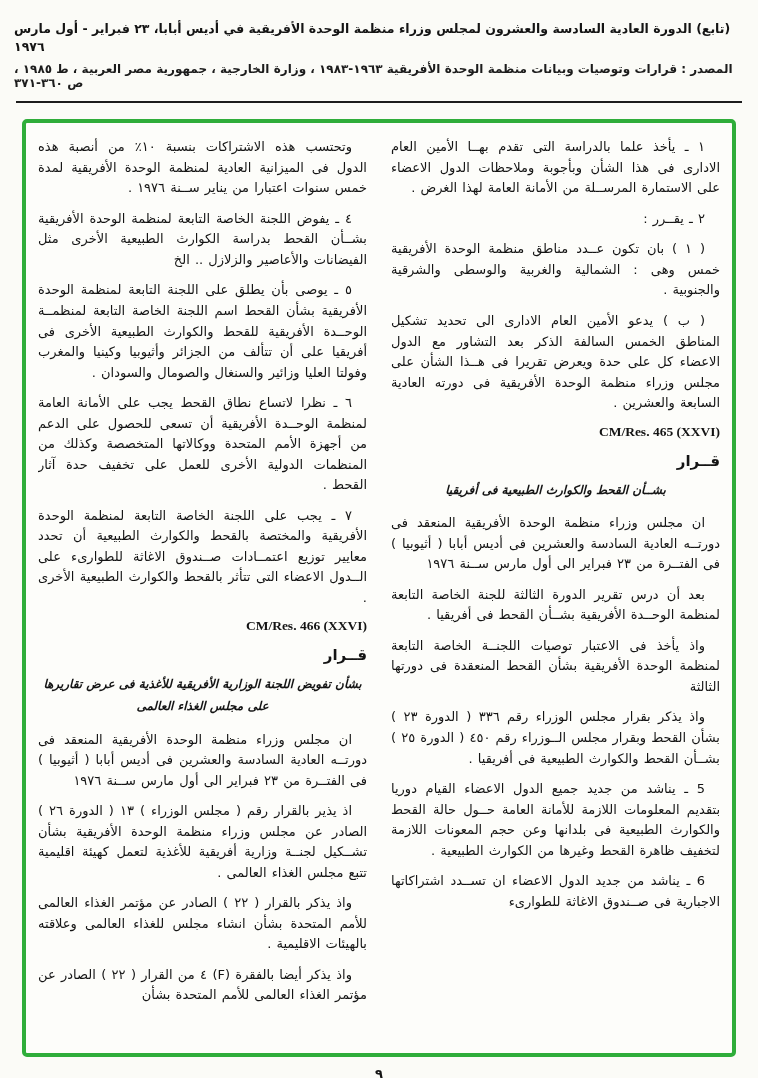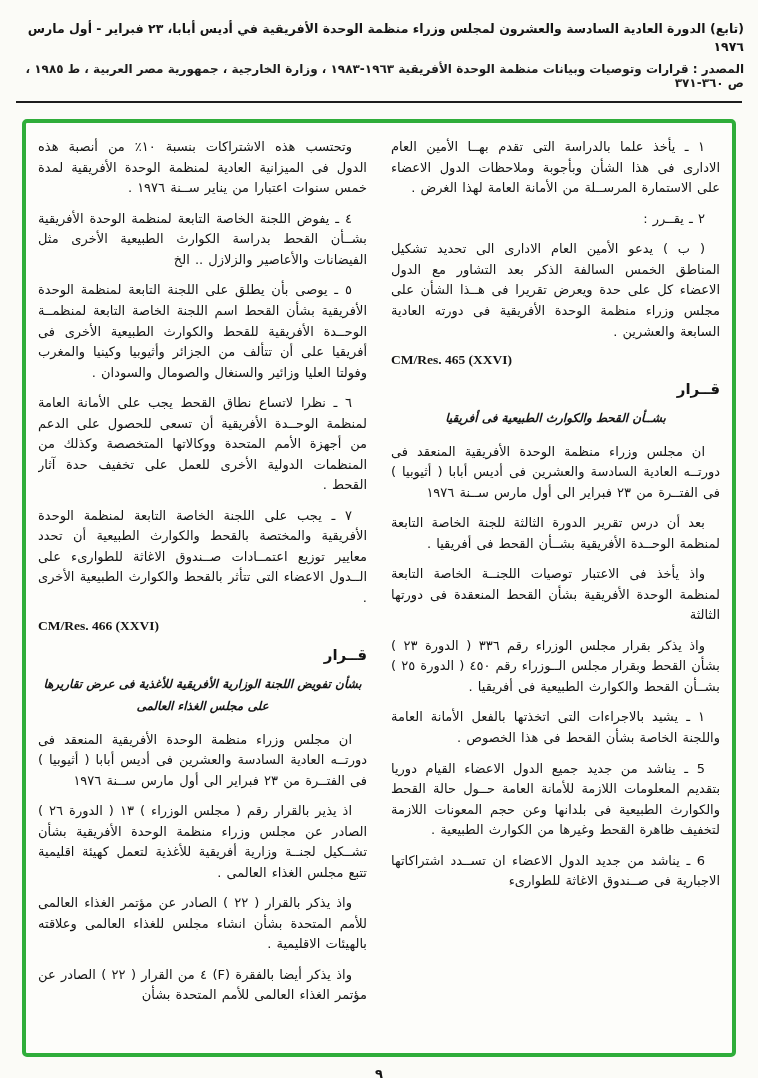--- a/index.html
+++ b/index.html
@@ -8,21 +8,21 @@
     background: #fbfbf7;
     font-family: "DejaVu Sans", sans-serif;
     color: #141414;
     overflow: hidden;
   }
   .page { width: 758px; height: 1078px; position: relative; }
 
   
   .header {
     direction: rtl;
-    text-align: right;
+    text-align: left;
     padding: 20px 14px 4px;
   }
   .header-line1 {
     font-weight: bold;
     font-size: 12.5px;
     line-height: 1.45;
   }
   .header-line2 {
     font-weight: bold;
     font-size: 12px;
@@ -62,21 +62,21 @@
   
   .para {
     font-size: 13px;
     line-height: 1.58;
     margin: 0 0 10px;
     text-indent: 15px;
     word-spacing: 1px;
   }
   .res-label {
     direction: ltr;
-    text-align: left;
+    text-align: right;
     font-family: "Liberation Serif", serif;
     font-weight: bold;
     font-size: 13.5px;
     margin: 3px 0 12px;
   }
   .res-title {
     text-align: right;
     font-weight: bold;
     font-size: 15px;
     letter-spacing: 2px;
@@ -109,29 +109,29 @@
     <div class="header-line2">المصدر : قرارات وتوصيات وبيانات منظمة الوحدة الأفريقية ١٩٦٣-١٩٨٣ ، وزارة الخارجية ، جمهورية مصر العربية ، ط ١٩٨٥ ، ص ٣٦٠-٣٧١</div>
   </header>
   <div class="rule"></div>
 
   <main class="content-box" style="border-color: rgb(47, 173, 58);">
     <div class="columns">
 
       <section class="col">
         <p class="para">١ ـ يأخذ علما بالدراسة التى تقدم بهــا الأمين العام الادارى فى هذا الشأن وبأجوبة وملاحظات الدول الاعضاء على الاستمارة المرســلة من الأمانة العامة لهذا الغرض .</p>
         <p class="para">٢ ـ يقــرر :</p>
+        <p class="para">( ١ ) بان تكون عــدد مناطق منظمة الوحدة الأفريقية خمس وهى : الشمالية والغربية والوسطى والشرقية والجنوبية .</p>
         <p class="para">( ب ) يدعو الأمين العام الادارى الى تحديد تشكيل المناطق الخمس السالفة الذكر بعد التشاور مع الدول الاعضاء كل على حدة ويعرض تقريرا فى هــذا الشأن على مجلس وزراء منظمة الوحدة الأفريقية فى دورته العادية السابعة والعشرين .</p>
         <div class="res-label">CM/Res. 465 (XXVI)</div>
         <div class="res-title">قــرار</div>
         <div class="res-subtitle">بشــأن القحط والكوارث الطبيعية فى أفريقيا</div>
         <p class="para">ان مجلس وزراء منظمة الوحدة الأفريقية المنعقد فى دورتــه العادية السادسة والعشرين فى أديس أبابا ( أثيوبيا ) فى الفتــرة من ٢٣ فبراير الى أول مارس ســنة ١٩٧٦</p>
         <p class="para">بعد أن درس تقرير الدورة الثالثة للجنة الخاصة التابعة لمنظمة الوحــدة الأفريقية بشــأن القحط فى أفريقيا .</p>
         <p class="para">واذ يأخذ فى الاعتبار توصيات اللجنــة الخاصة التابعة لمنظمة الوحدة الأفريقية بشأن القحط المنعقدة فى دورتها الثالثة</p>
         <p class="para">واذ يذكر بقرار مجلس الوزراء رقم ٣٣٦ ( الدورة ٢٣ ) بشأن القحط وبقرار مجلس الــوزراء رقم ٤٥٠ ( الدورة ٢٥ ) بشــأن القحط والكوارث الطبيعية فى أفريقيا .</p>
-        <p class="para">١ ـ يشيد بالاجراءات التى اتخذتها بالفعل الأمانة العامة واللجنة الخاصة بشأن القحط فى هذا الخصوص .</p>
         <p class="para">5 ـ يناشد من جديد جميع الدول الاعضاء القيام دوريا بتقديم المعلومات اللازمة للأمانة العامة حــول حالة القحط والكوارث الطبيعية فى بلدانها وعن حجم المعونات اللازمة لتخفيف ظاهرة القحط وغيرها من الكوارث الطبيعية .</p>
         <p class="para">6 ـ يناشد من جديد الدول الاعضاء ان تســدد اشتراكاتها الاجبارية فى صــندوق الاغاثة للطوارىء</p>
       </section>
 
       <section class="col">
         <p class="para">وتحتسب هذه الاشتراكات بنسبة ١٠٪ من أنصبة هذه الدول فى الميزانية العادية لمنظمة الوحدة الأفريقية لمدة خمس سنوات اعتبارا من يناير ســنة ١٩٧٦ .</p>
         <p class="para">٤ ـ يفوض اللجنة الخاصة التابعة لمنظمة الوحدة الأفريقية بشــأن القحط بدراسة الكوارث الطبيعية الأخرى مثل الفيضانات والأعاصير والزلازل .. الخ</p>
         <p class="para">٥ ـ يوصى بأن يطلق على اللجنة التابعة لمنظمة الوحدة الأفريقية بشأن القحط اسم اللجنة الخاصة التابعة لمنظمــة الوحــدة الأفريقية للقحط والكوارث الطبيعية الأخرى فى أفريقيا على أن تتألف من الجزائر وأثيوبيا وكينيا والمغرب وفولتا العليا وزائير والسنغال والصومال والسودان .</p>
         <p class="para">٦ ـ نظرا لاتساع نطاق القحط يجب على الأمانة العامة لمنظمة الوحــدة الأفريقية أن تسعى للحصول على الدعم من أجهزة الأمم المتحدة ووكالاتها المتخصصة وكذلك من المنظمات الدولية الأخرى للعمل على تخفيف حدة آثار القحط .</p>
         <p class="para">٧ ـ يجب على اللجنة الخاصة التابعة لمنظمة الوحدة الأفريقية والمختصة بالقحط والكوارث الطبيعية أن تحدد معايير توزيع اعتمــادات صــندوق الاغاثة للطوارىء على الــدول الاعضاء التى تتأثر بالقحط والكوارث الطبيعية الأخرى .</p>

